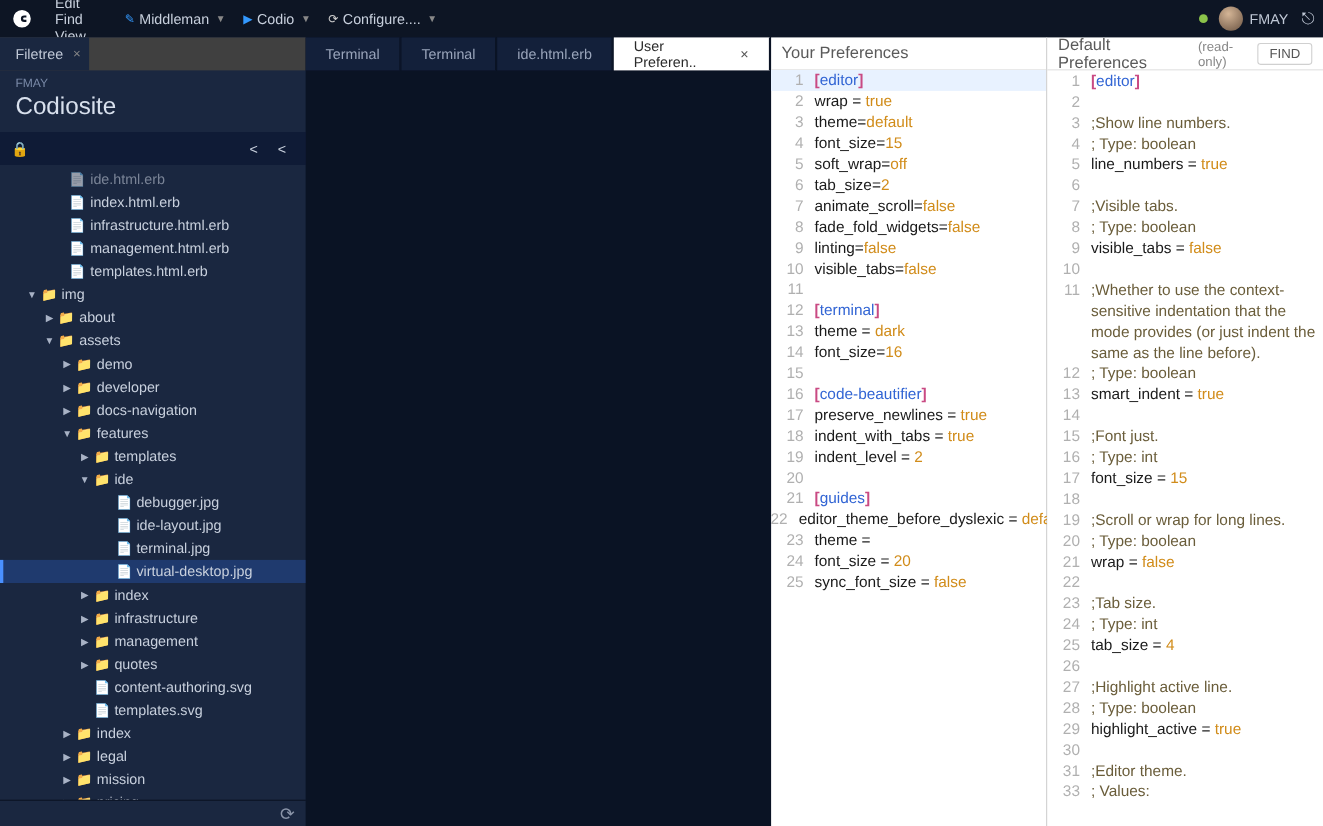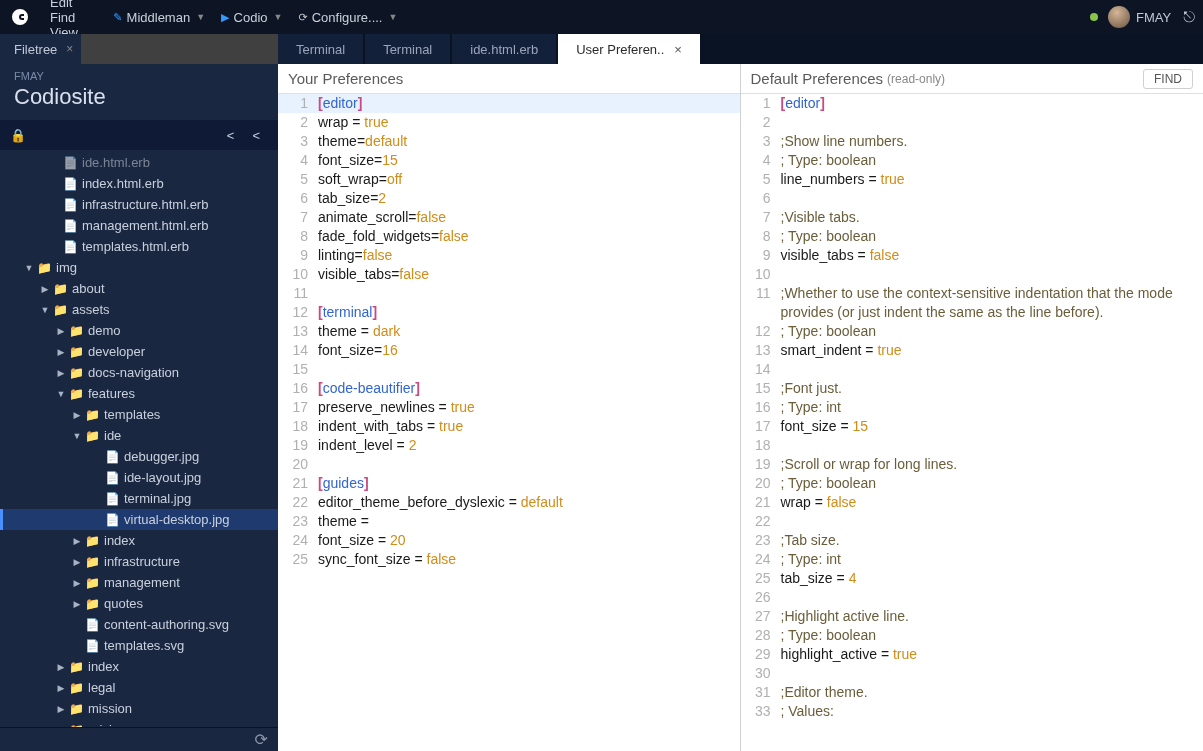--- a/index.html
+++ b/index.html
@@ -26,21 +26,21 @@
 .panel-bar { height:30px; background:#0f1b36; display:flex; align-items:center; padding:0 10px; }
 .panel-bar-icon { color:#c8d0dd; font-size:13px; margin-right:8px; cursor:pointer; }
 .panel-bar-right { margin-left:auto; display:flex; gap:10px; }
 .tree { flex:1; overflow-y:auto; font-size:13px; padding-top:2px; color:#c8d0dd; }
 .tree-row { display:flex; align-items:center; height:21px; cursor:pointer; padding-right:4px; white-space:nowrap; }
 .tree-row.sel { background:#1f3a6e; border-left:3px solid #4a90ff; padding-left:0; }
 .tree-chev { width:14px; font-size:9px; color:#a8b2c5; text-align:center; }
 .tree-icon { width:18px; font-size:12px; text-align:center; margin-right:2px; }
 .tree-bottom { height:24px; border-top:1px solid #0a1324; display:flex; align-items:center; justify-content:flex-end; padding:0 10px; color:#8a94a8; }
 
-.editor-area { flex:1; background:#0a1324; display:flex; flex-direction:column; }
+.editor-area { flex:1; background:#0a1324; display:flex; }
 .tabs { height:30px; background:#0a1324; display:flex; align-items:stretch; }
 .tab { padding:0 18px; display:flex; align-items:center; font-size:13px; color:#9aa5bb; border-right:1px solid #0a1324; cursor:pointer; background:#13203a; margin-right:1px; }
 .tab.active { background:#ffffff; color:#2a2a2a; position:relative; }
 .tab.active .tab-close { color:#555; }
 .tab-close { margin-left:10px; font-size:13px; color:#6a7590; }
 
 .panes { display:flex; flex:1; background:#fff; }
 .pane { width:50%; display:flex; flex-direction:column; min-width:0; }
 .pane-head { height:30px; display:flex; align-items:center; padding:0 10px; font-size:15px; color:#5a5a5a; border-bottom:1px solid #e0e0e0; }
 .readonly { font-size:12px; color:#888; margin-left:4px; }

